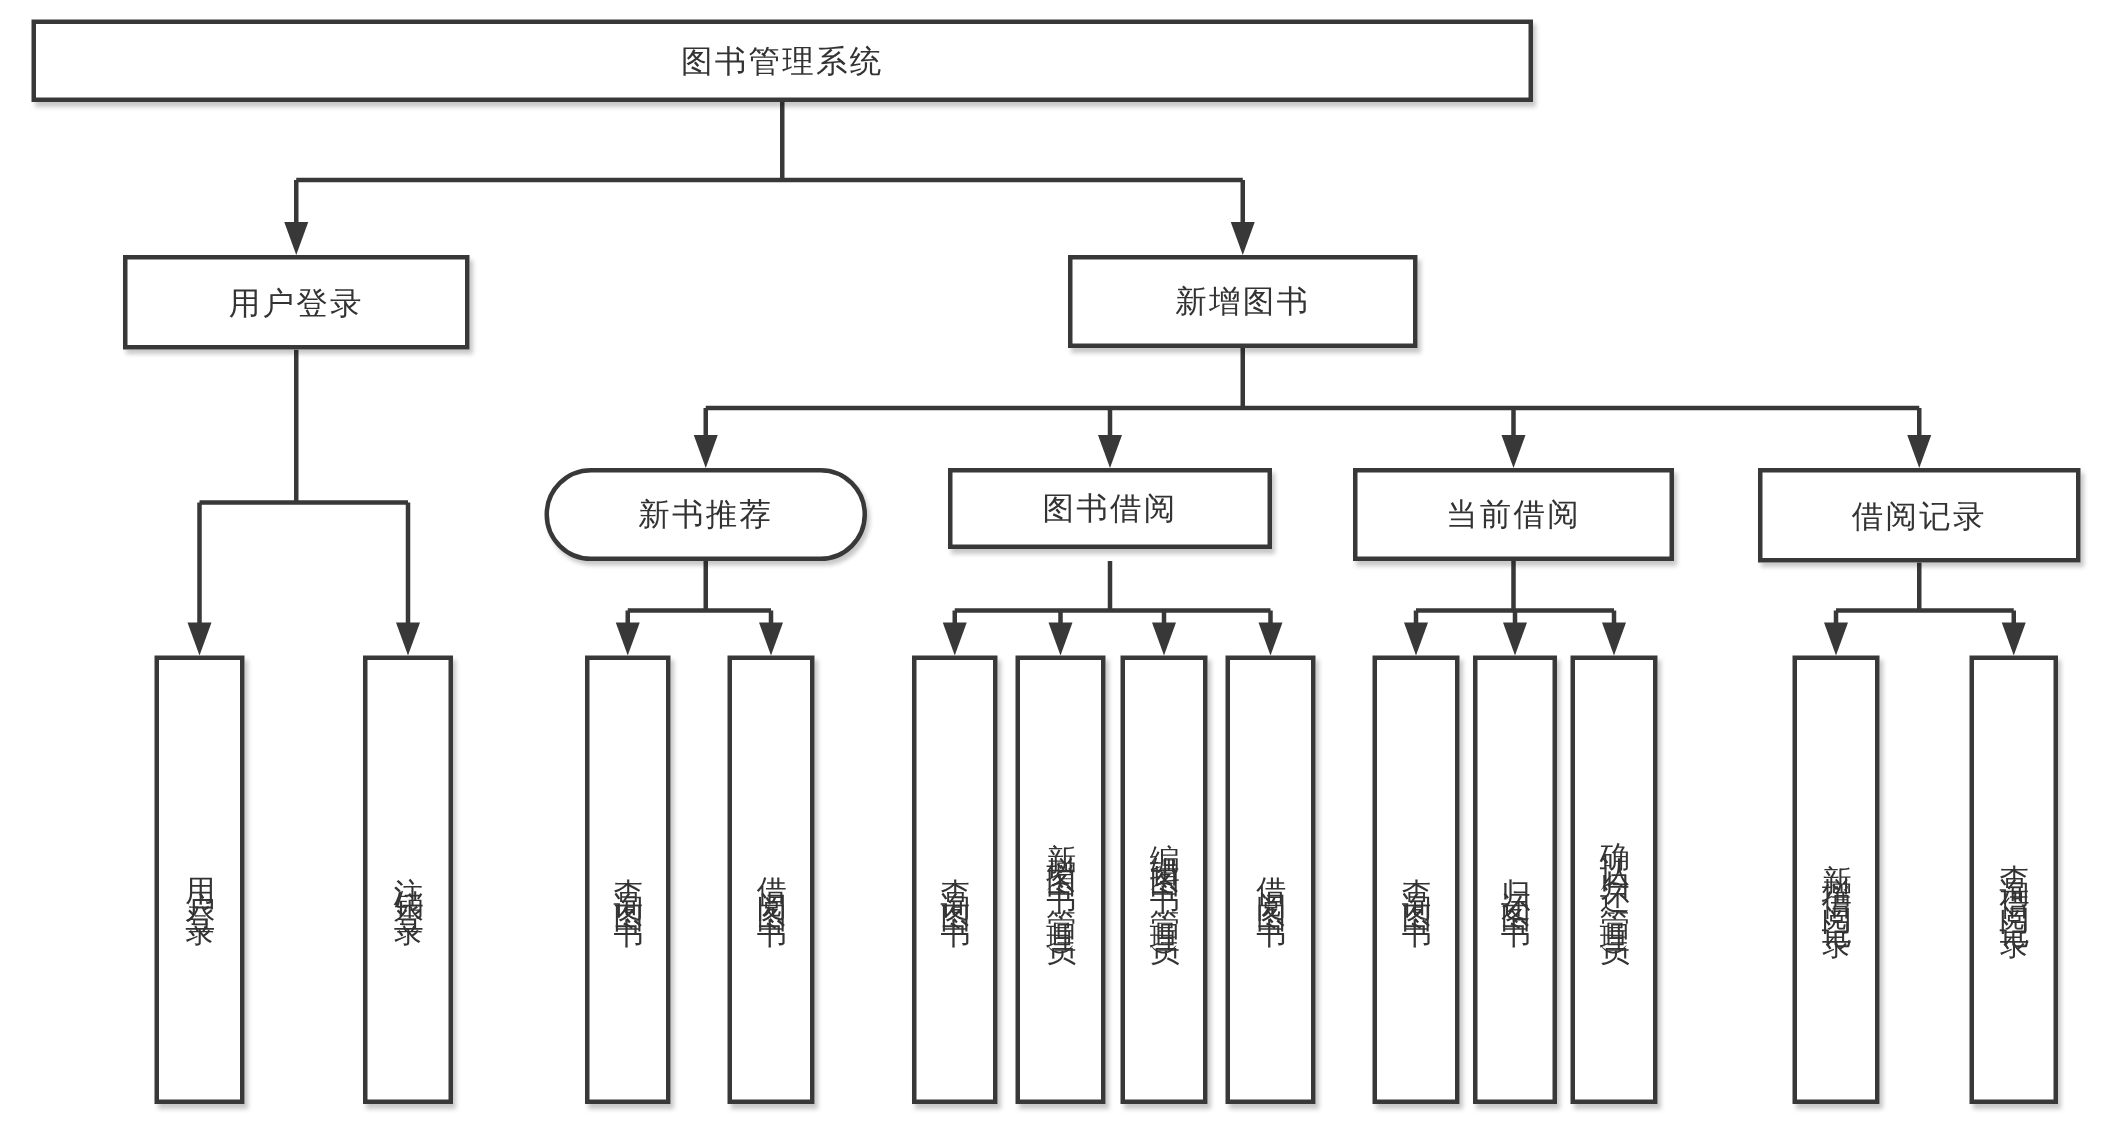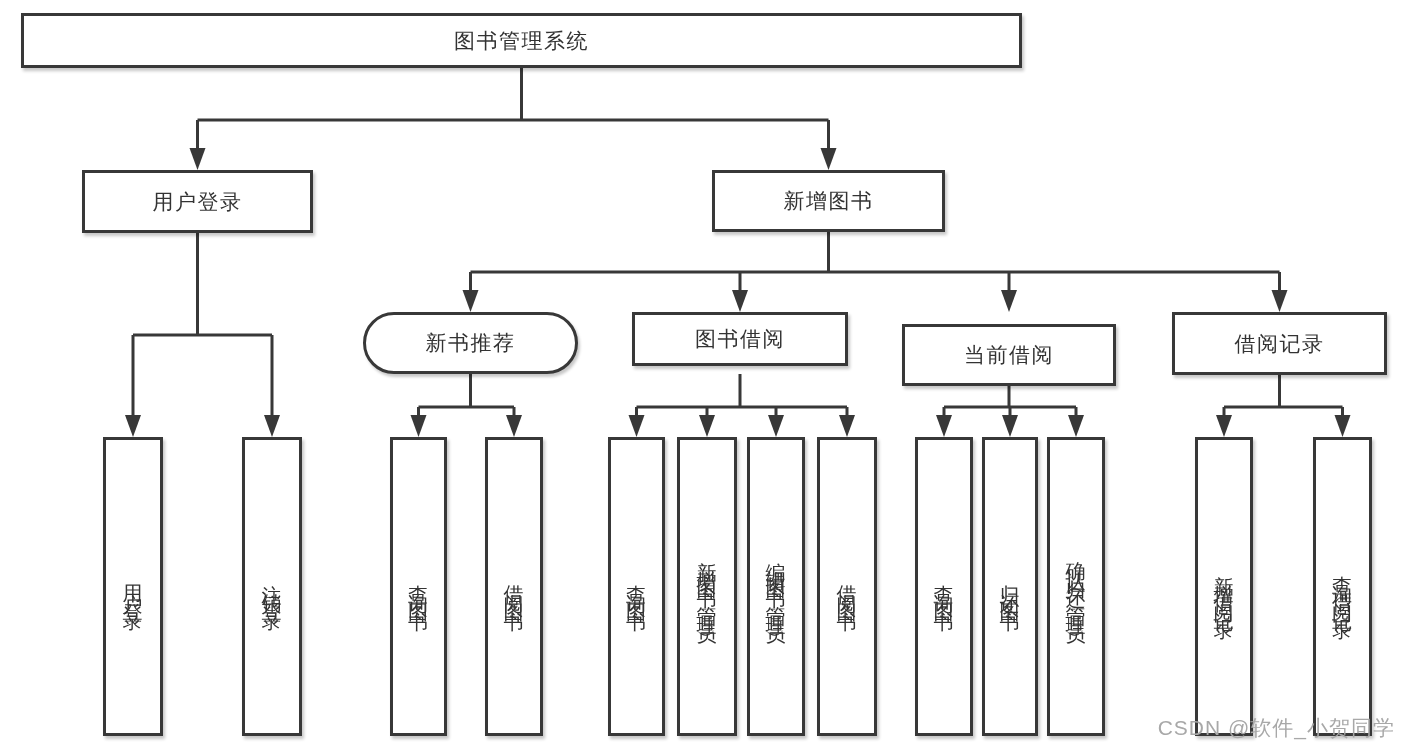--- a/index.html
+++ b/index.html
@@ -77,21 +77,21 @@
       </div>
       <div class="node horizontal" style="left: 712px; top: 170px; width: 233px; height: 62px; border-color: rgb(56, 56, 56); background: rgb(255, 255, 255); color: rgb(51, 51, 51);">
         <span class="label">新增图书</span>
       </div>
       <div class="node horizontal" style="left: 363px; top: 312px; width: 215px; height: 62px; border-color: rgb(56, 56, 56); background: rgb(255, 255, 255); color: rgb(51, 51, 51); border-radius: 31px;">
         <span class="label">新书推荐</span>
       </div>
       <div class="node horizontal" style="left: 632px; top: 312px; width: 216px; height: 54px; border-color: rgb(56, 56, 56); background: rgb(255, 255, 255); color: rgb(51, 51, 51);">
         <span class="label">图书借阅</span>
       </div>
-      <div class="node horizontal" style="left: 902px; top: 312px; width: 214px; height: 62px; border-color: rgb(56, 56, 56); background: rgb(255, 255, 255); color: rgb(51, 51, 51); margin-top: 12px;">
+      <div class="node horizontal" style="left: 902px; top: 312px; width: 214px; height: 62px; border-color: rgb(56, 56, 56); background: rgb(255, 255, 255); color: rgb(51, 51, 51);">
         <span class="label">当前借阅</span>
       </div>
       <div class="node horizontal" style="left: 1172px; top: 312px; width: 215px; height: 63px; border-color: rgb(56, 56, 56); background: rgb(255, 255, 255); color: rgb(51, 51, 51);">
         <span class="label">借阅记录</span>
       </div>
       <div class="node vertical" style="left: 103px; top: 437px; width: 60px; height: 299px; border-color: rgb(56, 56, 56); background: rgb(255, 255, 255); color: rgb(51, 51, 51);">
         <span class="label">用户登录</span>
       </div>
       <div class="node vertical" style="left: 242px; top: 437px; width: 60px; height: 299px; border-color: rgb(56, 56, 56); background: rgb(255, 255, 255); color: rgb(51, 51, 51);">
         <span class="label">注销登录</span>
@@ -123,14 +123,13 @@
       <div class="node vertical" style="left: 1047px; top: 437px; width: 58px; height: 299px; border-color: rgb(56, 56, 56); background: rgb(255, 255, 255); color: rgb(51, 51, 51);">
         <span class="label">确认归还（管理员）</span>
       </div>
       <div class="node vertical" style="left: 1195px; top: 437px; width: 58px; height: 299px; border-color: rgb(56, 56, 56); background: rgb(255, 255, 255); color: rgb(51, 51, 51);">
         <span class="label">新增借阅记录</span>
       </div>
       <div class="node vertical" style="left: 1313px; top: 437px; width: 59px; height: 299px; border-color: rgb(56, 56, 56); background: rgb(255, 255, 255); color: rgb(51, 51, 51);">
         <span class="label">查询借阅记录</span>
       </div>
     </div>
-  <div id="watermark" style="color: rgb(168, 168, 168);">CSDN @软件_小贺同学</div>
 </div>
 
 </body></html>

